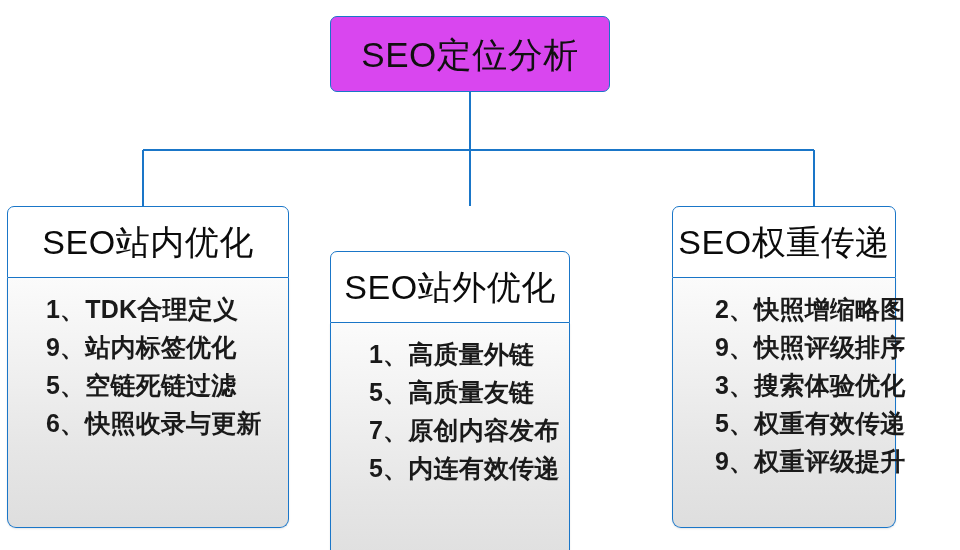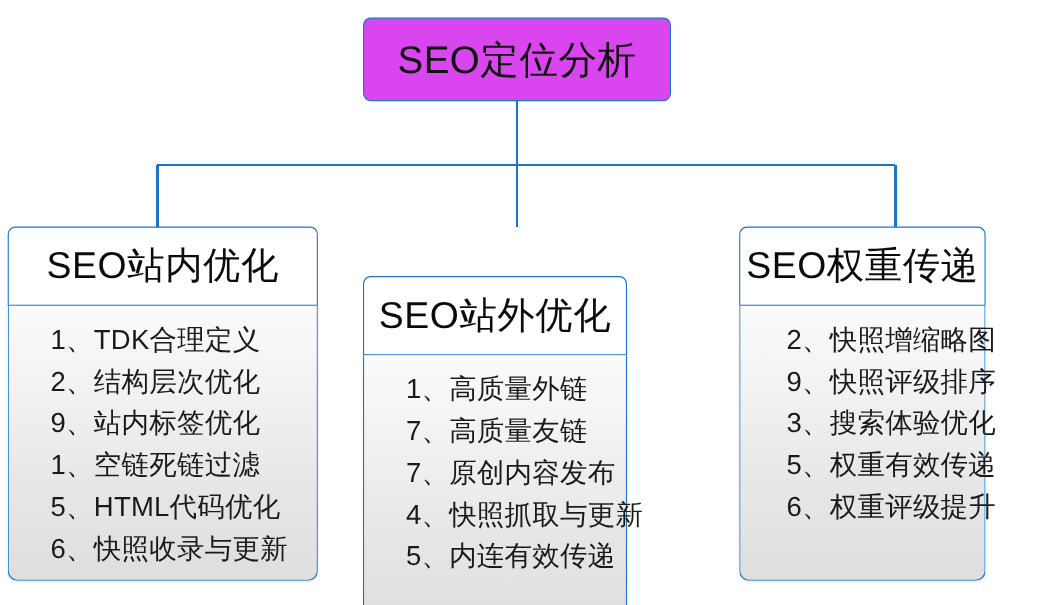--- a/index.html
+++ b/index.html
@@ -89,20 +89,21 @@
     padding: 12px 0 10px 0;
     display: flex;
     flex-direction: column;
     justify-content: flex-start;
     box-shadow: 0 1px 2px rgba(0,0,0,0.10);
   }
   .item-list {
     list-style: none;
     margin: 0;
     padding: 0 0 0 38px;
+    font-weight: bold;
   }
   .col-3 .item-list { padding-left: 42px; }
   .item {
     font-size: 25px;
     color: #1a1a1a;
     line-height: 38px;
     white-space: nowrap;
     letter-spacing: 0.2px;
   }
 </style>
@@ -125,52 +126,49 @@
     <span class="root-label">SEO定位分析</span>
   </div>
 
   <div class="column col-1">
     <div class="col-header">
       <span class="col-header-label">SEO站内优化</span>
     </div>
     <div class="col-body">
       <ul class="item-list">
         <li class="item">1、TDK合理定义</li>
-        <li class="item">2、结构层次优化</li>
         <li class="item">9、站内标签优化</li>
-        <li class="item">1、空链死链过滤</li>
-        <li class="item">5、HTML代码优化</li>
+        <li class="item">5、空链死链过滤</li>
         <li class="item">6、快照收录与更新</li>
       </ul>
     </div>
   </div>
 
   <div class="column col-2">
     <div class="col-header">
       <span class="col-header-label">SEO站外优化</span>
     </div>
     <div class="col-body">
       <ul class="item-list">
         <li class="item">1、高质量外链</li>
-        <li class="item">7、高质量友链</li>
+        <li class="item">5、高质量友链</li>
         <li class="item">7、原创内容发布</li>
-        <li class="item">4、快照抓取与更新</li>
         <li class="item">5、内连有效传递</li>
       </ul>
     </div>
   </div>
 
   <div class="column col-3">
     <div class="col-header">
       <span class="col-header-label">SEO权重传递</span>
     </div>
     <div class="col-body">
       <ul class="item-list">
         <li class="item">2、快照增缩略图</li>
         <li class="item">9、快照评级排序</li>
         <li class="item">3、搜索体验优化</li>
         <li class="item">5、权重有效传递</li>
-        <li class="item">6、权重评级提升</li>
+        <li class="item">9、权重评级提升</li>
       </ul>
     </div>
   </div>
 
 </div>
 
 </body></html>

